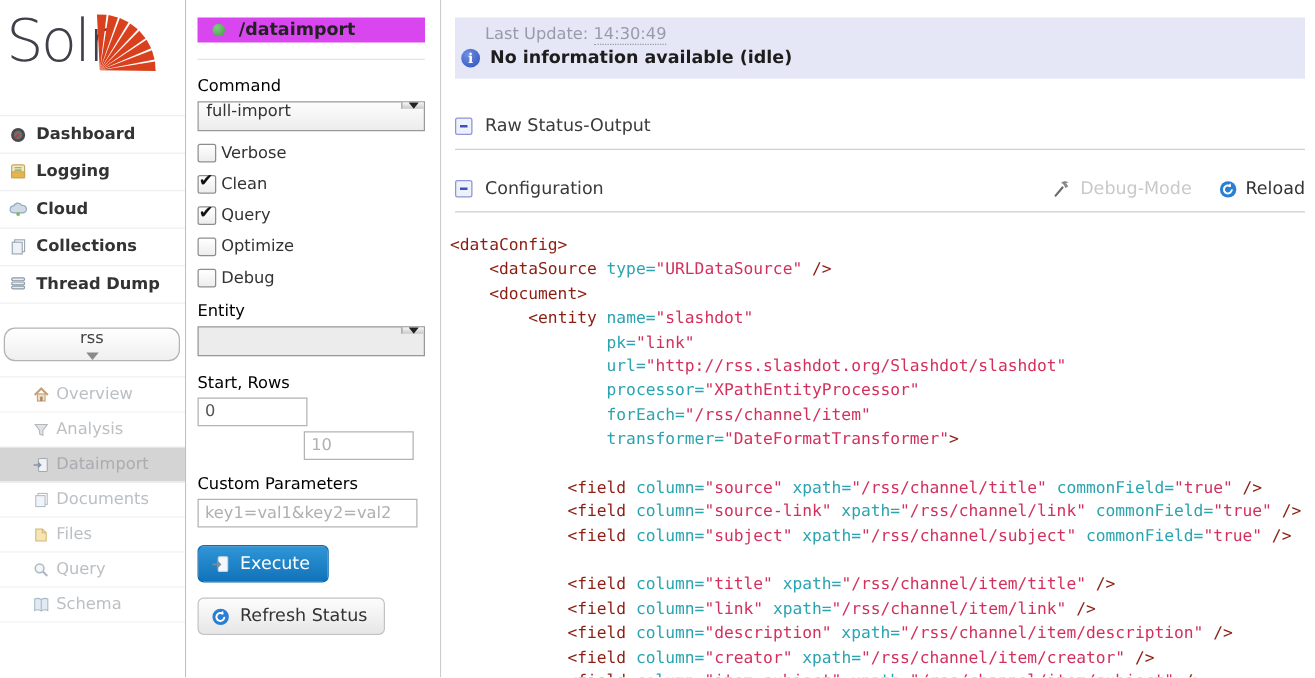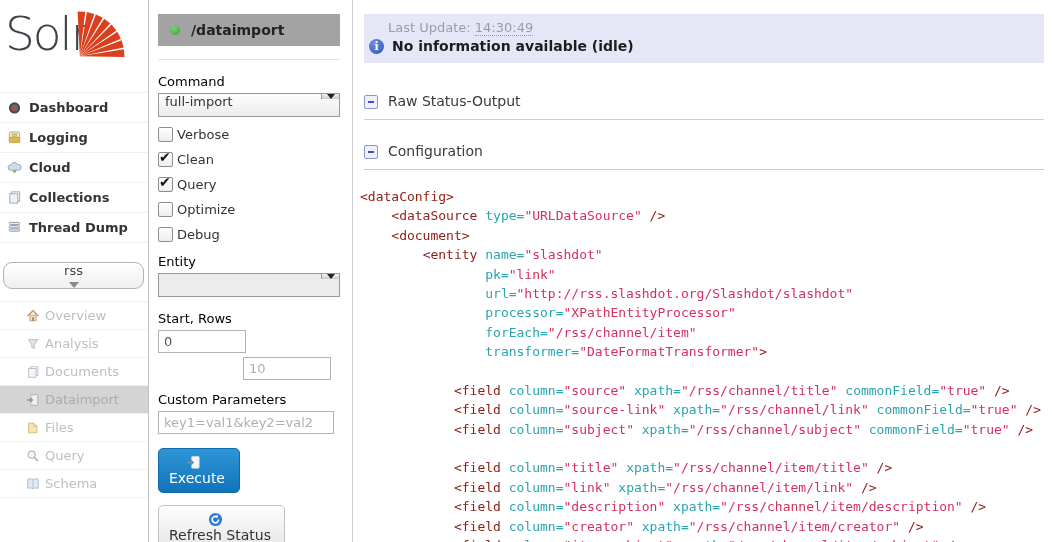--- a/index.html
+++ b/index.html
@@ -26,59 +26,59 @@
   .core-arrow{width:0;height:0;border-left:5px solid transparent;border-right:5px solid transparent;border-top:6px solid #8a8a8a;}
   .core-nav{margin-top:12px;border-top:1px solid #f0f0f0;}
   .core-item{display:flex;align-items:center;height:27px;padding-left:26px;border-bottom:1px solid #f2f2f2;cursor:pointer;}
   .core-item svg{flex:0 0 auto;margin-right:5px;opacity:.75;}
   .core-item span{color:#bcc0c4;}
   .core-item.selected{background:#d4d4d4;}
   .core-item.selected span{color:#a9acb0;}
 
   
   #panel{position:absolute;left:149px;top:0;width:203px;height:542px;border-right:1px solid #cccccc;background:#fff;}
-  .handler-head{margin:14px 12px 0 9px;height:32px;background:#a3a3a3;display:flex;align-items:center;padding-left:12px;}
+  .handler-head{margin:14px 12px 0 9px;height:20px;background:#d946ef;display:flex;align-items:center;padding-left:12px;}
   .green-dot{width:10px;height:10px;border-radius:50%;background:radial-gradient(circle at 35% 30%,#7ed07e,#3f9e3f);margin-right:11px;}
   .handler-title{font-weight:bold;font-size:14px;color:#222;}
   .head-sep{margin:13px 12px 0 9px;border-bottom:1px solid #e3e3e3;}
   .form{padding:9px 12px 0 9px;}
   .f-label{margin:5px 0 4px 0;color:#000000;}
   .fake-select{height:22px;border:1px solid #999;background:linear-gradient(#fdfdfd,#ececec);display:flex;align-items:flex-start;cursor:pointer;}
   .fake-select .sel-text{flex:1;display:flex;align-items:center;padding-left:6px;color:#333;}
   .sel-btn{width:17px;border-left:1px solid #999;background:linear-gradient(#f5f5f5,#c9c9c9);display:flex;align-items:center;justify-content:center;}
   .sel-btn i{width:0;height:0;border-left:4px solid transparent;border-right:4px solid transparent;border-top:5px solid #222;}
   .fake-select.empty{background:#ececec;}
   .cb-row{display:flex;align-items:center;margin:10px 0 0 0;height:15px;cursor:pointer;}
   .cb{width:13px;height:13px;border:1px solid #8d8d8d;border-radius:2px;background:linear-gradient(#fff,#ededed);
       position:relative;margin-right:4px;flex:0 0 auto;}
   .cb.checked::after{content:"✔";position:absolute;left:0px;top:-4px;font-size:14px;font-weight:bold;color:#111;}
   .txt{border:1px solid #b3b3b3;height:15px;padding:3px 5px;font-family:inherit;font-size:13px;color:#555;background:#fff;}
   .txt::placeholder{color:#b0b0b0;opacity:1;}
   .start-input{width:76px;display:block;}
   .rows-input{width:76px;display:block;margin-left:85px;margin-top:4px;}
   .custom-input{width:164px;display:block;}
-  .btn{display:inline-flex;align-items:center;border-radius:5px;cursor:pointer;font-size:14px;flex-direction:column;}
+  .btn{display:inline-flex;align-items:flex-end;border-radius:5px;cursor:pointer;font-size:14px;}
   .btn-execute{margin-top:14px;padding:6px 14px 6px 10px;color:#fff;background:linear-gradient(#2f96d6,#1173ba);
       border:1px solid #0f6bb0;}
   .btn-execute svg{margin-right:8px;}
   .btn-refresh{margin-top:12px;padding:6px 13px 6px 10px;color:#333;background:linear-gradient(#fdfdfd,#e6e6e6);
       border:1px solid #c2c2c2;}
   .btn-refresh svg{margin-right:8px;}
 
   
   #content{position:absolute;left:353px;top:0;width:699px;height:542px;background:#fff;}
   .info-box{margin:14px 8px 0 11px;background:#e6e7f6;padding:6px 10px 9px 5px;}
   .last-update{margin-left:19px;color:#9a9aae;font-size:13px;}
   .last-update .time{border-bottom:1px dotted #9a9aae;}
   .info-line{display:flex;align-items:center;margin-top:3px;}
   .info-line .msg{font-weight:bold;font-size:14px;color:#1d1d1d;margin-left:8px;}
   .info-icon{width:15px;height:15px;border-radius:50%;background:radial-gradient(circle at 35% 30%,#6f8fe0,#2b50be);
       color:#fff;font-size:11px;font-weight:bold;display:flex;align-items:center;justify-content:center;
       font-family:"DejaVu Serif",serif;flex:0 0 auto;}
-  .section-head{display:flex;align-items:flex-end;margin:0 8px 0 11px;padding:9px 0 10px 0;border-bottom:1px solid #cfcfcf;cursor:pointer;}
+  .section-head{display:flex;align-items:center;margin:0 8px 0 11px;padding:9px 0 10px 0;border-bottom:1px solid #cfcfcf;cursor:pointer;}
   .section-head.first{margin-top:21px;}
   .collapse-icon{width:12px;height:12px;border:1px solid #8d96d4;border-radius:2px;background:#eef0fb;
       display:flex;align-items:center;justify-content:center;flex:0 0 auto;}
   .collapse-icon i{display:block;width:6px;height:2px;background:#3c50c0;}
   .section-title{margin-left:10px;font-size:14px;color:#3a3a3a;}
   .head-actions{margin-left:auto;display:flex;align-items:center;gap:22px;}
   .head-btn{display:flex;align-items:center;gap:6px;font-size:14px;cursor:pointer;}
   .head-btn.disabled span{color:#c9c9c9;}
   .head-btn.reload span{color:#333;}
 
@@ -172,33 +172,33 @@
             <rect x="7" y="9.5" width="2.2" height="4" fill="#8d5f33"></rect>
           </svg>
         <span>Overview</span>
       </div>
       <div class="core-item">
         <svg width="14" height="14" viewBox="0 0 16 16">
             <path d="M2.5 3 H13.5 L9.5 8.5 V13 L6.5 11.5 V8.5 Z" fill="#d7dbe0" stroke="#9aa0a8"></path>
           </svg>
         <span>Analysis</span>
       </div>
+      <div class="core-item selected">
+        <svg width="14" height="14" viewBox="0 0 16 16">
+            <rect x="5.5" y="2" width="8" height="12" rx="1" fill="#fbfbfb" stroke="#8f9bb0"></rect>
+            <path d="M1 8 h6 M5 5.8 L7.4 8 L5 10.2" fill="none" stroke="#6f8098" stroke-width="1.5"></path>
+          </svg>
+        <span>Dataimport</span>
+      </div>
       <div class="core-item">
         <svg width="14" height="14" viewBox="0 0 16 16">
             <rect x="5" y="2" width="8.5" height="10" fill="#fff" stroke="#9aa7b5"></rect>
             <rect x="3" y="4" width="8.5" height="10" fill="#eef2f6" stroke="#9aa7b5"></rect>
           </svg>
         <span>Documents</span>
-      </div>
-      <div class="core-item selected">
-        <svg width="14" height="14" viewBox="0 0 16 16">
-            <rect x="5.5" y="2" width="8" height="12" rx="1" fill="#fbfbfb" stroke="#8f9bb0"></rect>
-            <path d="M1 8 h6 M5 5.8 L7.4 8 L5 10.2" fill="none" stroke="#6f8098" stroke-width="1.5"></path>
-          </svg>
-        <span>Dataimport</span>
       </div>
       <div class="core-item">
         <svg width="14" height="14" viewBox="0 0 16 16">
             <path d="M3 2.5 H9 L12.5 6 V13.5 H3 Z" fill="#f3dd9a" stroke="#c3a049"></path>
             <path d="M9 2.5 V6 H12.5" fill="none" stroke="#c3a049"></path>
           </svg>
         <span>Files</span>
       </div>
       <div class="core-item">
         <svg width="14" height="14" viewBox="0 0 16 16">
@@ -310,18 +310,35 @@
           <i></i>
         </span>
       <span class="section-title">Raw Status-Output</span>
     </div>
 
     <div class="section-head" style="margin-top:14px;">
       <span class="collapse-icon">
           <i></i>
         </span>
       <span class="section-title">Configuration</span>
+      <span class="head-actions">
+        <span class="head-btn disabled">
+          <svg width="16" height="16" viewBox="0 0 16 16">
+              <path d="M2.5 13.5 L8 7" stroke="#6b6b6b" stroke-width="1.8" stroke-linecap="round"></path>
+              <path d="M7 3.2 C8.5 1.6 11.2 1.6 12.8 3 L10.8 3.4 L12.6 6.2 L10.4 7.4 L9 4.8 Z" fill="#8a8a8a"></path>
+            </svg>
+          <span>Debug-Mode</span>
+        </span>
+        <span class="head-btn reload">
+          <svg width="15" height="15" viewBox="0 0 16 16">
+              <circle cx="8" cy="8" r="7" fill="#2a7fd4"></circle>
+              <path d="M11.2 8 a3.4 3.4 0 1 1 -1.2 -2.5" fill="none" stroke="#fff" stroke-width="1.7"></path>
+              <path d="M10.2 2.8 L10.4 5.9 L7.4 5.2 Z" fill="#fff"></path>
+            </svg>
+          <span>Reload</span>
+        </span>
+      </span>
     </div>
 
     <div class="code"><div class="code-line"><span class="x-tag">&lt;dataConfig</span><span class="x-tag">&gt;</span></div><div class="code-line">    <span class="x-tag">&lt;dataSource</span> <span class="x-attr">type=</span><span class="x-val">"URLDataSource"</span><span class="x-tag"> /&gt;</span></div><div class="code-line">    <span class="x-tag">&lt;document</span><span class="x-tag">&gt;</span></div><div class="code-line">        <span class="x-tag">&lt;entity</span> <span class="x-attr">name=</span><span class="x-val">"slashdot"</span></div><div class="code-line">                <span class="x-attr">pk=</span><span class="x-val">"link"</span></div><div class="code-line">                <span class="x-attr">url=</span><span class="x-val">"http://rss.slashdot.org/Slashdot/slashdot"</span></div><div class="code-line">                <span class="x-attr">processor=</span><span class="x-val">"XPathEntityProcessor"</span></div><div class="code-line">                <span class="x-attr">forEach=</span><span class="x-val">"/rss/channel/item"</span></div><div class="code-line">                <span class="x-attr">transformer=</span><span class="x-val">"DateFormatTransformer"</span><span class="x-tag">&gt;</span></div><div class="code-line">&nbsp;</div><div class="code-line">            <span class="x-tag">&lt;field</span> <span class="x-attr">column=</span><span class="x-val">"source"</span> <span class="x-attr">xpath=</span><span class="x-val">"/rss/channel/title"</span> <span class="x-attr">commonField=</span><span class="x-val">"true"</span><span class="x-tag"> /&gt;</span></div><div class="code-line">            <span class="x-tag">&lt;field</span> <span class="x-attr">column=</span><span class="x-val">"source-link"</span> <span class="x-attr">xpath=</span><span class="x-val">"/rss/channel/link"</span> <span class="x-attr">commonField=</span><span class="x-val">"true"</span><span class="x-tag"> /&gt;</span></div><div class="code-line">            <span class="x-tag">&lt;field</span> <span class="x-attr">column=</span><span class="x-val">"subject"</span> <span class="x-attr">xpath=</span><span class="x-val">"/rss/channel/subject"</span> <span class="x-attr">commonField=</span><span class="x-val">"true"</span><span class="x-tag"> /&gt;</span></div><div class="code-line">&nbsp;</div><div class="code-line">            <span class="x-tag">&lt;field</span> <span class="x-attr">column=</span><span class="x-val">"title"</span> <span class="x-attr">xpath=</span><span class="x-val">"/rss/channel/item/title"</span><span class="x-tag"> /&gt;</span></div><div class="code-line">            <span class="x-tag">&lt;field</span> <span class="x-attr">column=</span><span class="x-val">"link"</span> <span class="x-attr">xpath=</span><span class="x-val">"/rss/channel/item/link"</span><span class="x-tag"> /&gt;</span></div><div class="code-line">            <span class="x-tag">&lt;field</span> <span class="x-attr">column=</span><span class="x-val">"description"</span> <span class="x-attr">xpath=</span><span class="x-val">"/rss/channel/item/description"</span><span class="x-tag"> /&gt;</span></div><div class="code-line">            <span class="x-tag">&lt;field</span> <span class="x-attr">column=</span><span class="x-val">"creator"</span> <span class="x-attr">xpath=</span><span class="x-val">"/rss/channel/item/creator"</span><span class="x-tag"> /&gt;</span></div><div class="code-line">            <span class="x-tag">&lt;field</span> <span class="x-attr">column=</span><span class="x-val">"item-subject"</span> <span class="x-attr">xpath=</span><span class="x-val">"/rss/channel/item/subject"</span><span class="x-tag"> /&gt;</span></div></div>
   </div>
 
 </div>
 
 </body></html>

